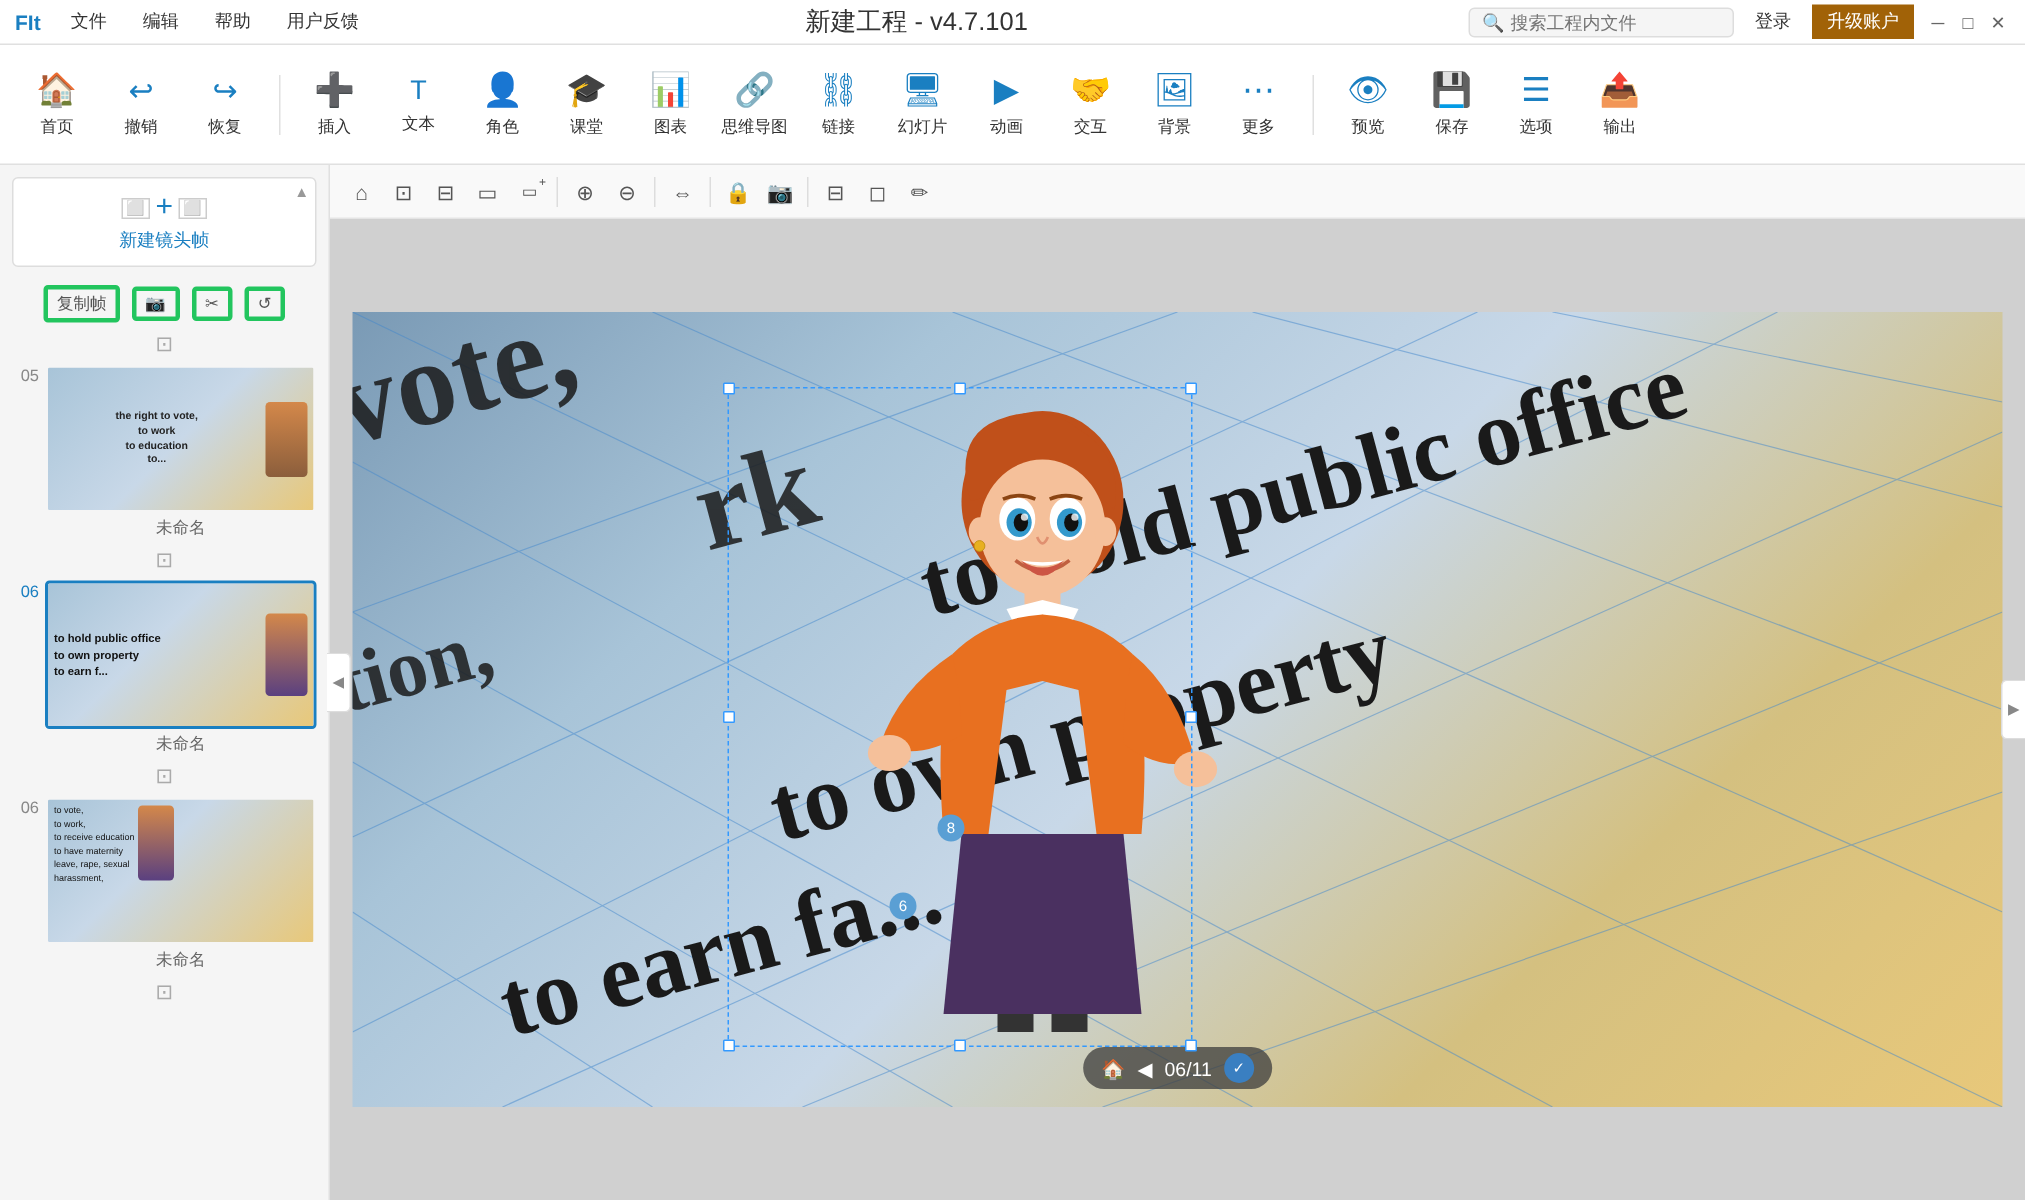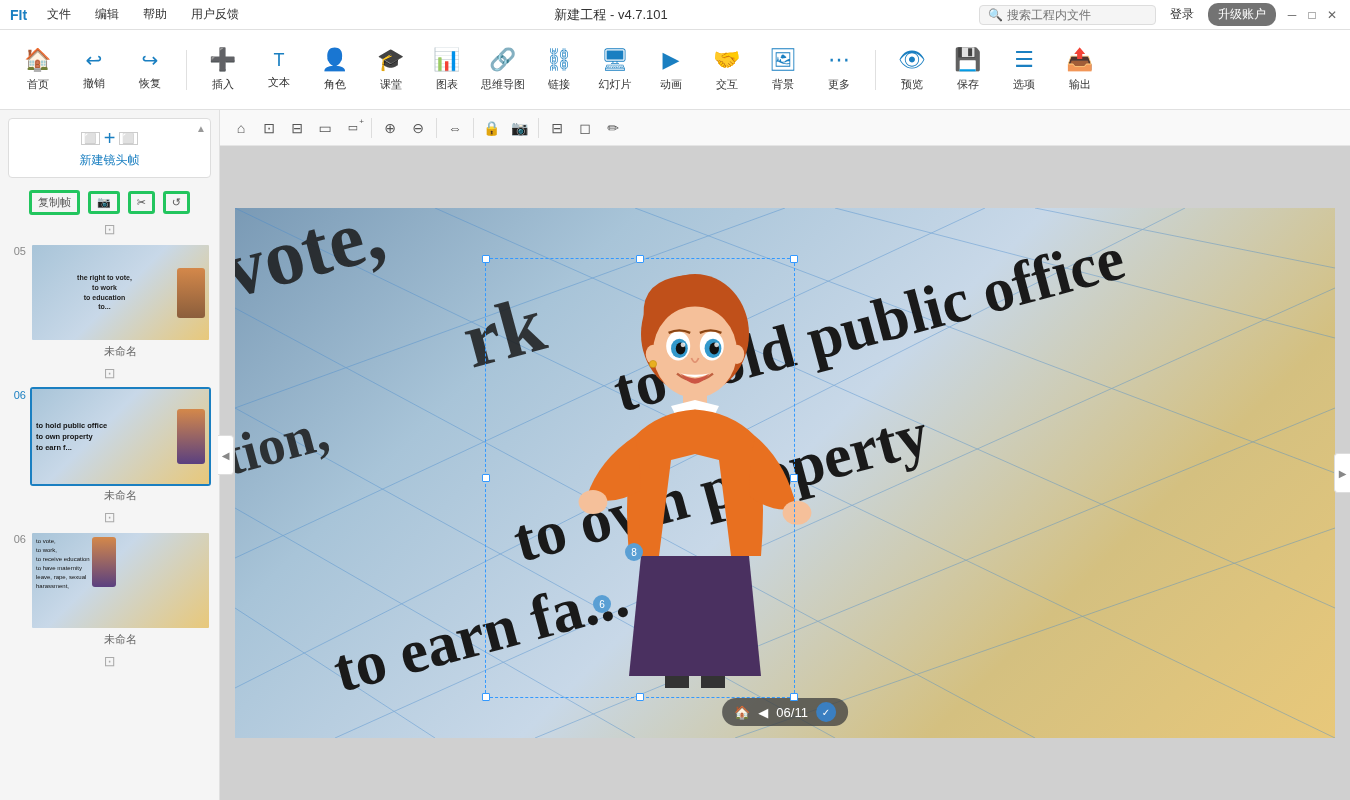--- a/index.html
+++ b/index.html
@@ -9,23 +9,23 @@
     #title-bar {
       height: 30px;
       background: #fff;
       display: flex;
       align-items: center;
       justify-content: space-between;
       padding: 0 10px;
       border-bottom: 1px solid #e0e0e0;
     }
     #title-bar-left { display: flex; align-items: center; gap: 16px; color: #333; font-size: 12px; }
-    #title-bar-center { color: #333; font-size: 13px; font-weight: 500; }
+    #title-bar-center { color: #333; font-size: 17px; font-weight: 500; }
     #title-bar-right { display: flex; align-items: center; gap: 8px; }
-    #upgrade-btn { background: #737373; color: #fff; border: none; border-radius: 10px; padding: 3px 10px; font-size: 12px; cursor: pointer; }
+    #upgrade-btn { background: #a16207; color: #fff; border: none; border-radius: 0; padding: 3px 10px; font-size: 12px; cursor: pointer; }
     #login-btn { background: none; border: none; cursor: pointer; font-size: 12px; color: #333; padding: 2px 6px; }
     #window-controls { display: flex; gap: 4px; }
     .win-btn { width: 16px; height: 16px; border: none; cursor: pointer; font-size: 12px; display: flex; align-items: center; justify-content: center; background: none; color: #666; }
 
     
     #toolbar {
       height: 80px;
       background: #fff;
       display: flex;
       align-items: center;

